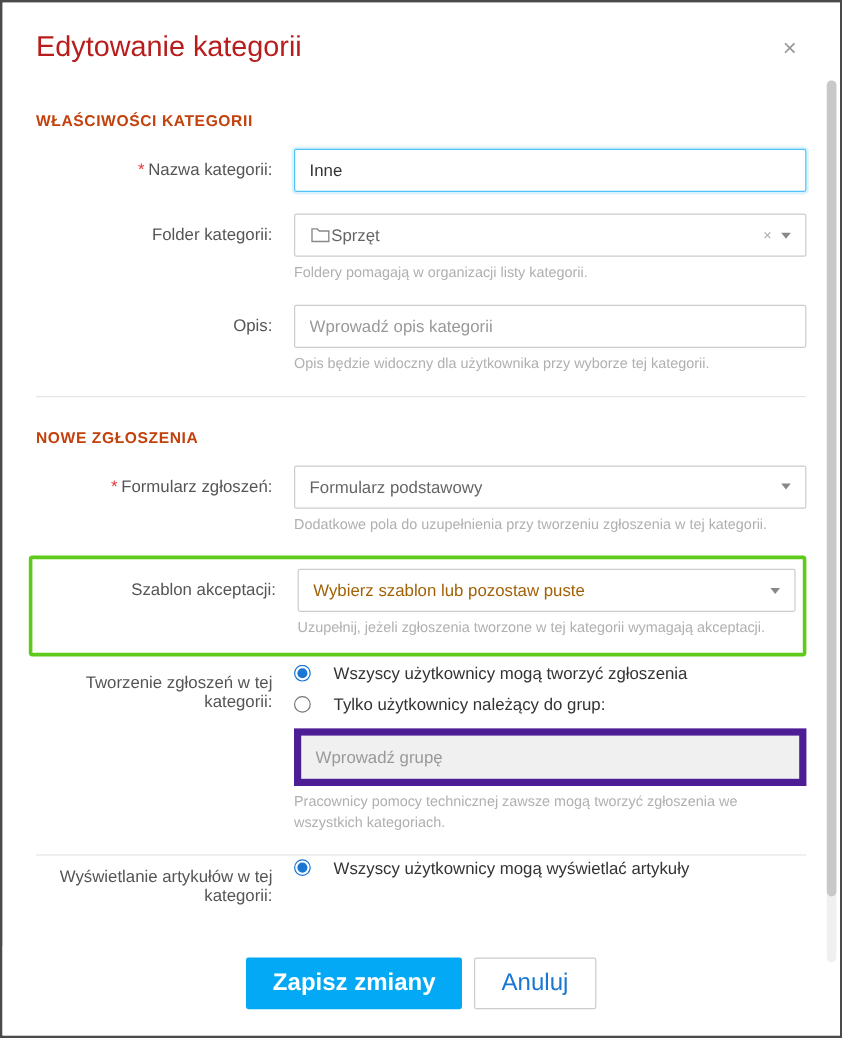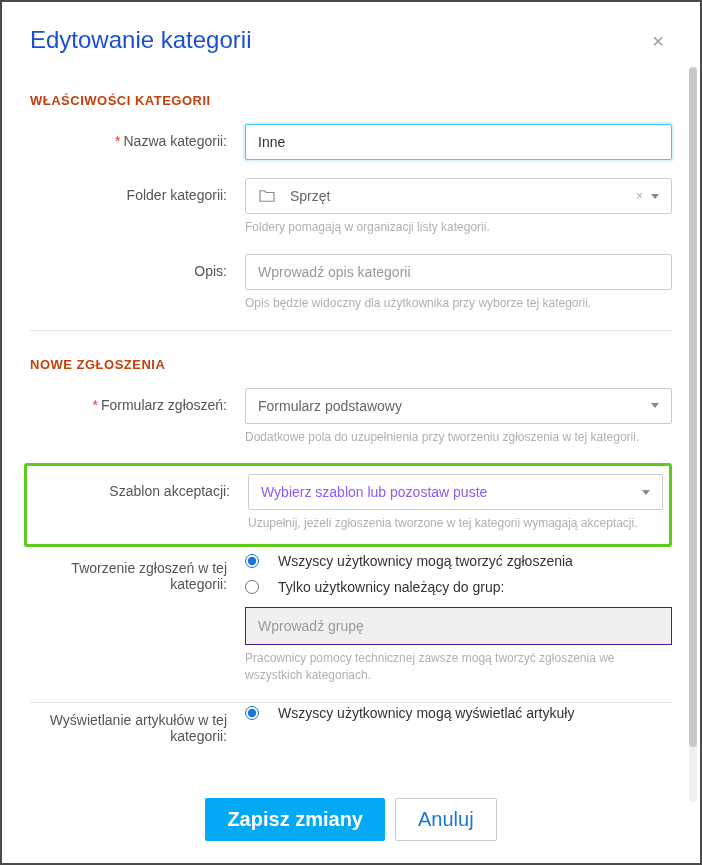--- a/index.html
+++ b/index.html
@@ -12,21 +12,21 @@
       position: relative;
       overflow: hidden;
     }
     .modal-header {
       padding: 24px 28px 10px 28px;
       display: flex;
       justify-content: space-between;
       align-items: flex-start;
     }
     .modal-title {
-      color: #1d4ed8;
+      color: #b91c1c;
       font-size: 24px;
       font-weight: 400;
     }
     .close-btn {
       color: #999;
       font-size: 20px;
       cursor: pointer;
       padding: 4px 8px;
     }
     .modal-body {
@@ -82,22 +82,22 @@
       border-radius: 2px;
       padding: 9px 12px;
       font-size: 14px;
       color: #666;
       background: #fff;
       display: flex;
       align-items: center;
       justify-content: space-between;
       cursor: pointer;
     }
-    .form-select.placeholder { color: #8b5cf6; text-align: center; }
-    .form-select .left { display: flex; align-items: center; gap: 14px; }
+    .form-select.placeholder { color: #a16207; text-align: center; }
+    .form-select .left { display: flex; align-items: center; gap: 0; }
     .folder-ico {
       width: 18px; height: 14px;
       display: inline-block;
     }
     .select-actions { display: flex; gap: 8px; align-items: center; color: #aaa; }
     .caret-down {
       width: 0; height: 0;
       border-left: 4px solid transparent;
       border-right: 4px solid transparent;
       border-top: 5px solid #888;
@@ -131,21 +131,21 @@
       color: #333;
       font-size: 14px;
     }
     .radio-row input[type="radio"] {
       width: 14px; height: 14px;
       accent-color: #1976d2;
     }
     .group-input {
       width: 100%;
       background: #f0f0f0;
-      border: 1px solid #4c1d95;
+      border: 6px solid #4c1d95;
       padding: 10px 12px;
       font-size: 14px;
       color: #999;
       margin-top: 2px;
     }
     .modal-footer {
       position: absolute;
       bottom: 0; left: 0; right: 0;
       padding: 10px 0 22px 0;
       display: flex;

